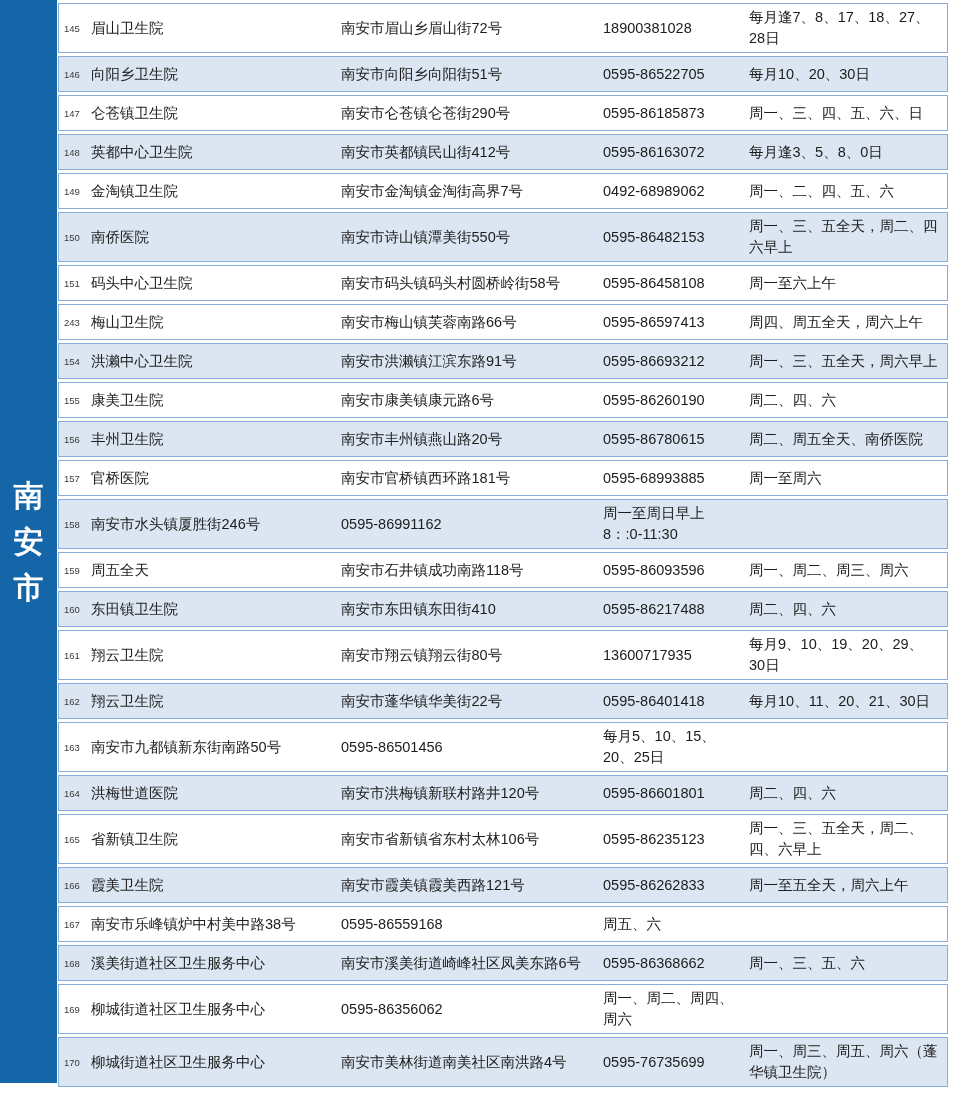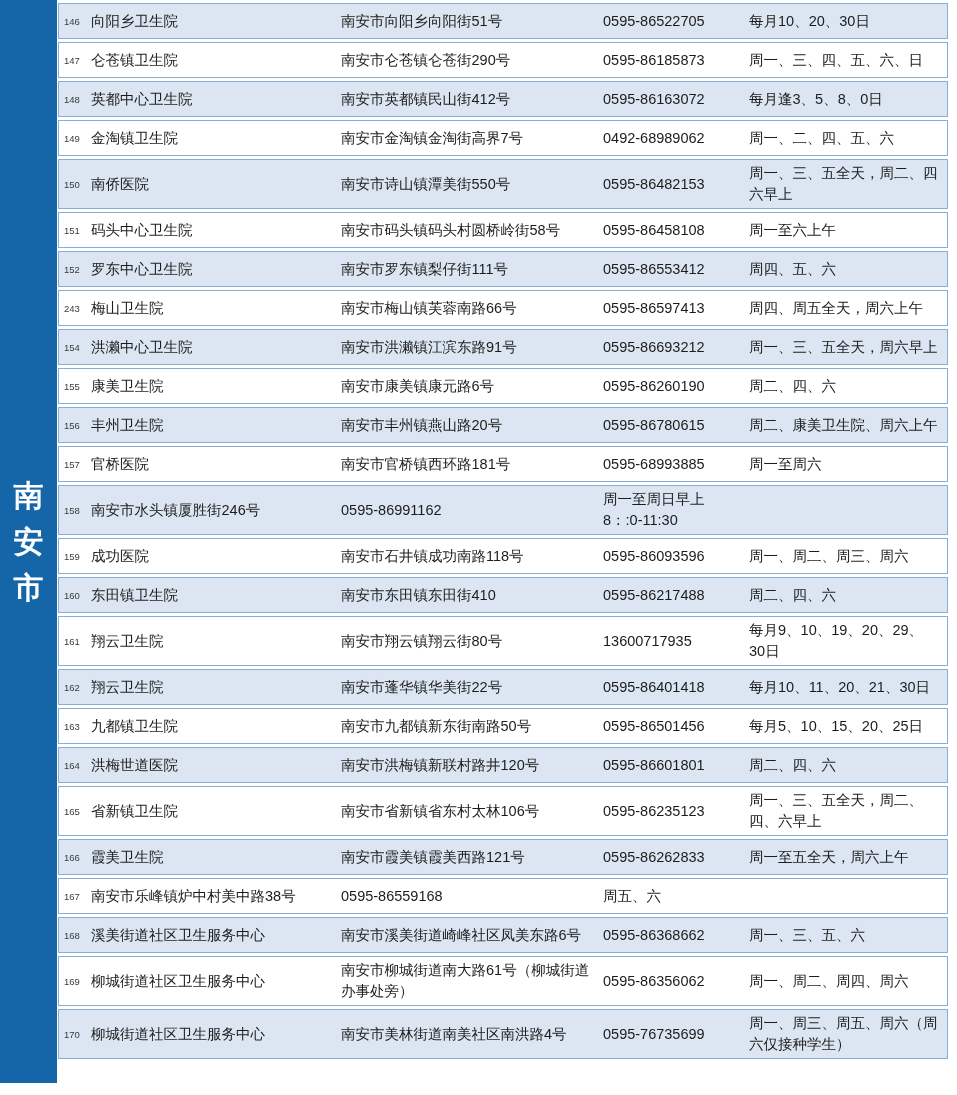--- a/index.html
+++ b/index.html
@@ -39,20 +39,27 @@
 </head>
 <body>
 
 <div class="wrap">
   <div class="sidebar">
     <div class="sidebar-char">南</div>
     <div class="sidebar-char">安</div>
     <div class="sidebar-char">市</div>
   </div>
   <div class="table">
+      <div class="row">
+        <div class="cell no">145</div>
+        <div class="cell name">眉山卫生院</div>
+        <div class="cell address">南安市眉山乡眉山街72号</div>
+        <div class="cell phone">18900381028</div>
+        <div class="cell schedule">每月逢7、8、17、18、27、28日</div>
+      </div>
       <div class="row shaded">
         <div class="cell no">146</div>
         <div class="cell name">向阳乡卫生院</div>
         <div class="cell address">南安市向阳乡向阳街51号</div>
         <div class="cell phone">0595-86522705</div>
         <div class="cell schedule">每月10、20、30日</div>
       </div>
       <div class="row">
         <div class="cell no">147</div>
         <div class="cell name">仑苍镇卫生院</div>
@@ -81,27 +88,20 @@
         <div class="cell phone">0595-86482153</div>
         <div class="cell schedule">周一、三、五全天，周二、四六早上</div>
       </div>
       <div class="row">
         <div class="cell no">151</div>
         <div class="cell name">码头中心卫生院</div>
         <div class="cell address">南安市码头镇码头村圆桥岭街58号</div>
         <div class="cell phone">0595-86458108</div>
         <div class="cell schedule">周一至六上午</div>
       </div>
-      <div class="row shaded">
-        <div class="cell no">152</div>
-        <div class="cell name">罗东中心卫生院</div>
-        <div class="cell address">南安市罗东镇梨仔街111号</div>
-        <div class="cell phone">0595-86553412</div>
-        <div class="cell schedule">周四、五、六</div>
-      </div>
       <div class="row">
         <div class="cell no">243</div>
         <div class="cell name">梅山卫生院</div>
         <div class="cell address">南安市梅山镇芙蓉南路66号</div>
         <div class="cell phone">0595-86597413</div>
         <div class="cell schedule">周四、周五全天，周六上午</div>
       </div>
       <div class="row shaded">
         <div class="cell no">154</div>
         <div class="cell name">洪濑中心卫生院</div>
@@ -114,38 +114,38 @@
         <div class="cell name">康美卫生院</div>
         <div class="cell address">南安市康美镇康元路6号</div>
         <div class="cell phone">0595-86260190</div>
         <div class="cell schedule">周二、四、六</div>
       </div>
       <div class="row shaded">
         <div class="cell no">156</div>
         <div class="cell name">丰州卫生院</div>
         <div class="cell address">南安市丰州镇燕山路20号</div>
         <div class="cell phone">0595-86780615</div>
-        <div class="cell schedule">周二、康美卫生院、周六上午</div>
+        <div class="cell schedule">周二、周五全天、南侨医院</div>
       </div>
       <div class="row">
         <div class="cell no">157</div>
         <div class="cell name">官桥医院</div>
         <div class="cell address">南安市官桥镇西环路181号</div>
         <div class="cell phone">0595-68993885</div>
         <div class="cell schedule">周一至周六</div>
       </div>
       <div class="row shaded">
         <div class="cell no">158</div>
         <div class="cell address">南安市水头镇厦胜街246号</div>
         <div class="cell phone">0595-86991162</div>
         <div class="cell schedule">周一至周日早上8：:0-11:30</div>
       </div>
       <div class="row">
         <div class="cell no">159</div>
-        <div class="cell name">成功医院</div>
+        <div class="cell name">周五全天</div>
         <div class="cell address">南安市石井镇成功南路118号</div>
         <div class="cell phone">0595-86093596</div>
         <div class="cell schedule">周一、周二、周三、周六</div>
       </div>
       <div class="row shaded">
         <div class="cell no">160</div>
         <div class="cell name">东田镇卫生院</div>
         <div class="cell address">南安市东田镇东田街410</div>
         <div class="cell phone">0595-86217488</div>
         <div class="cell schedule">周二、四、六</div>
@@ -159,21 +159,20 @@
       </div>
       <div class="row shaded">
         <div class="cell no">162</div>
         <div class="cell name">翔云卫生院</div>
         <div class="cell address">南安市蓬华镇华美街22号</div>
         <div class="cell phone">0595-86401418</div>
         <div class="cell schedule">每月10、11、20、21、30日</div>
       </div>
       <div class="row">
         <div class="cell no">163</div>
-        <div class="cell name">九都镇卫生院</div>
         <div class="cell address">南安市九都镇新东街南路50号</div>
         <div class="cell phone">0595-86501456</div>
         <div class="cell schedule">每月5、10、15、20、25日</div>
       </div>
       <div class="row shaded">
         <div class="cell no">164</div>
         <div class="cell name">洪梅世道医院</div>
         <div class="cell address">南安市洪梅镇新联村路井120号</div>
         <div class="cell phone">0595-86601801</div>
         <div class="cell schedule">周二、四、六</div>
@@ -201,25 +200,24 @@
       <div class="row shaded">
         <div class="cell no">168</div>
         <div class="cell name">溪美街道社区卫生服务中心</div>
         <div class="cell address">南安市溪美街道崎峰社区凤美东路6号</div>
         <div class="cell phone">0595-86368662</div>
         <div class="cell schedule">周一、三、五、六</div>
       </div>
       <div class="row">
         <div class="cell no">169</div>
         <div class="cell name">柳城街道社区卫生服务中心</div>
-        <div class="cell address">南安市柳城街道南大路61号（柳城街道办事处旁）</div>
         <div class="cell phone">0595-86356062</div>
         <div class="cell schedule">周一、周二、周四、周六</div>
       </div>
       <div class="row shaded">
         <div class="cell no">170</div>
         <div class="cell name">柳城街道社区卫生服务中心</div>
         <div class="cell address">南安市美林街道南美社区南洪路4号</div>
         <div class="cell phone">0595-76735699</div>
-        <div class="cell schedule">周一、周三、周五、周六（周六仅接种学生）</div>
+        <div class="cell schedule">周一、周三、周五、周六（蓬华镇卫生院）</div>
       </div>
     </div>
 </div>
 
 </body></html>

